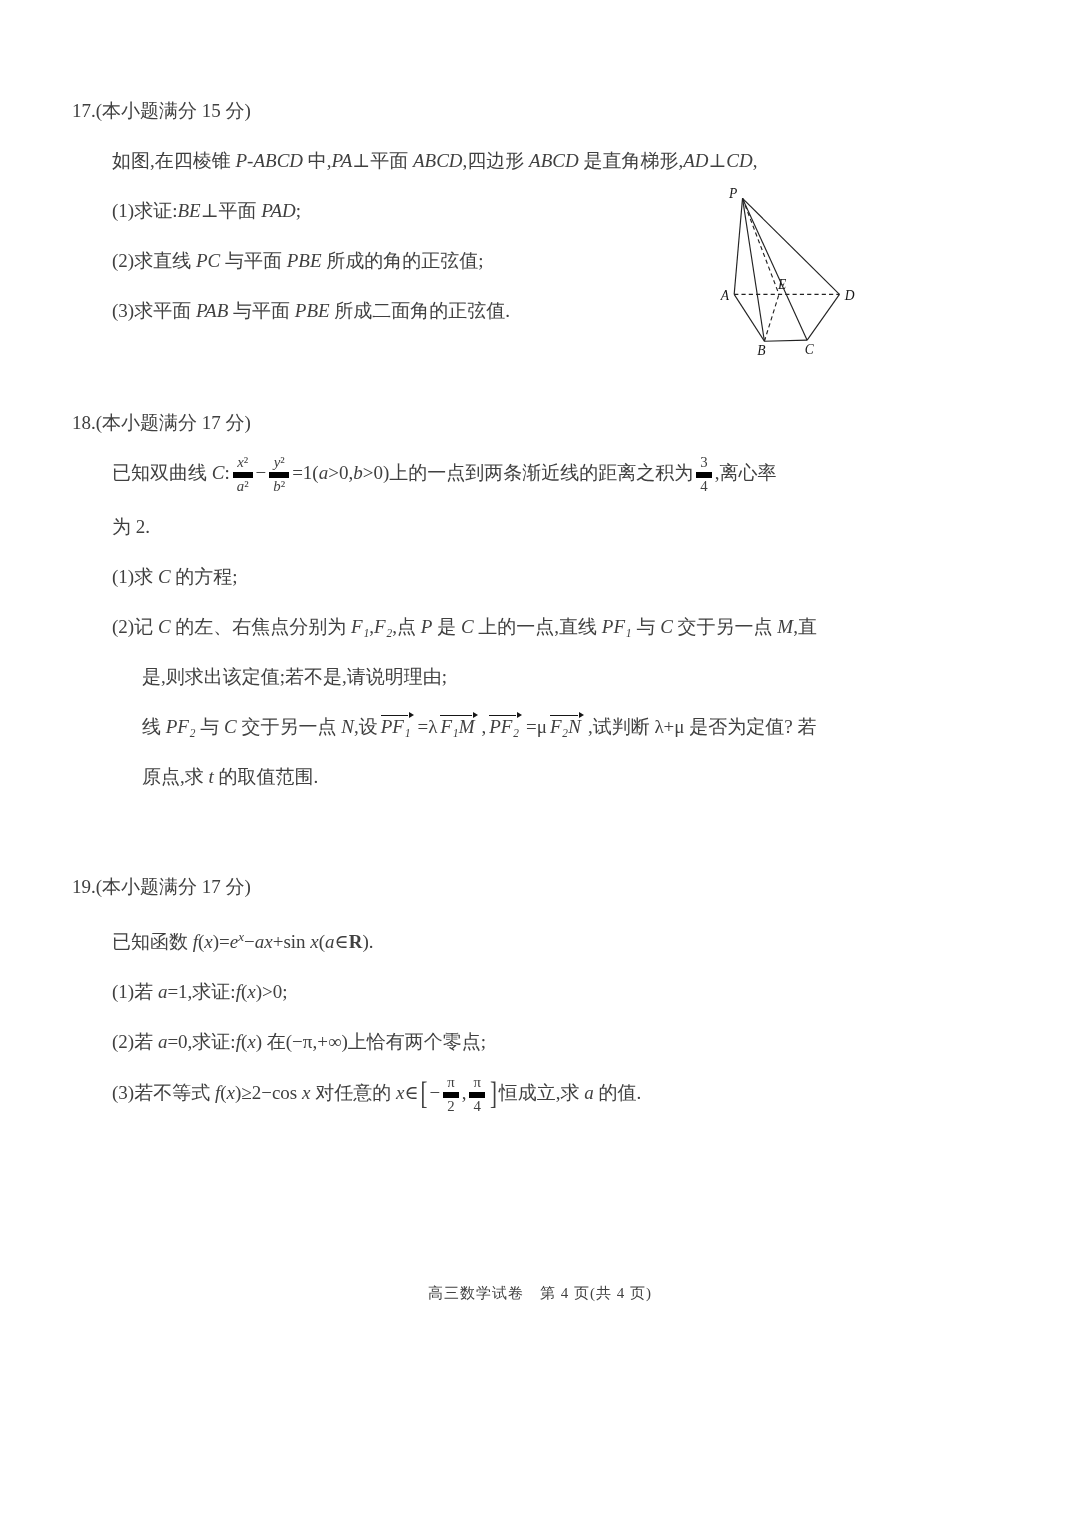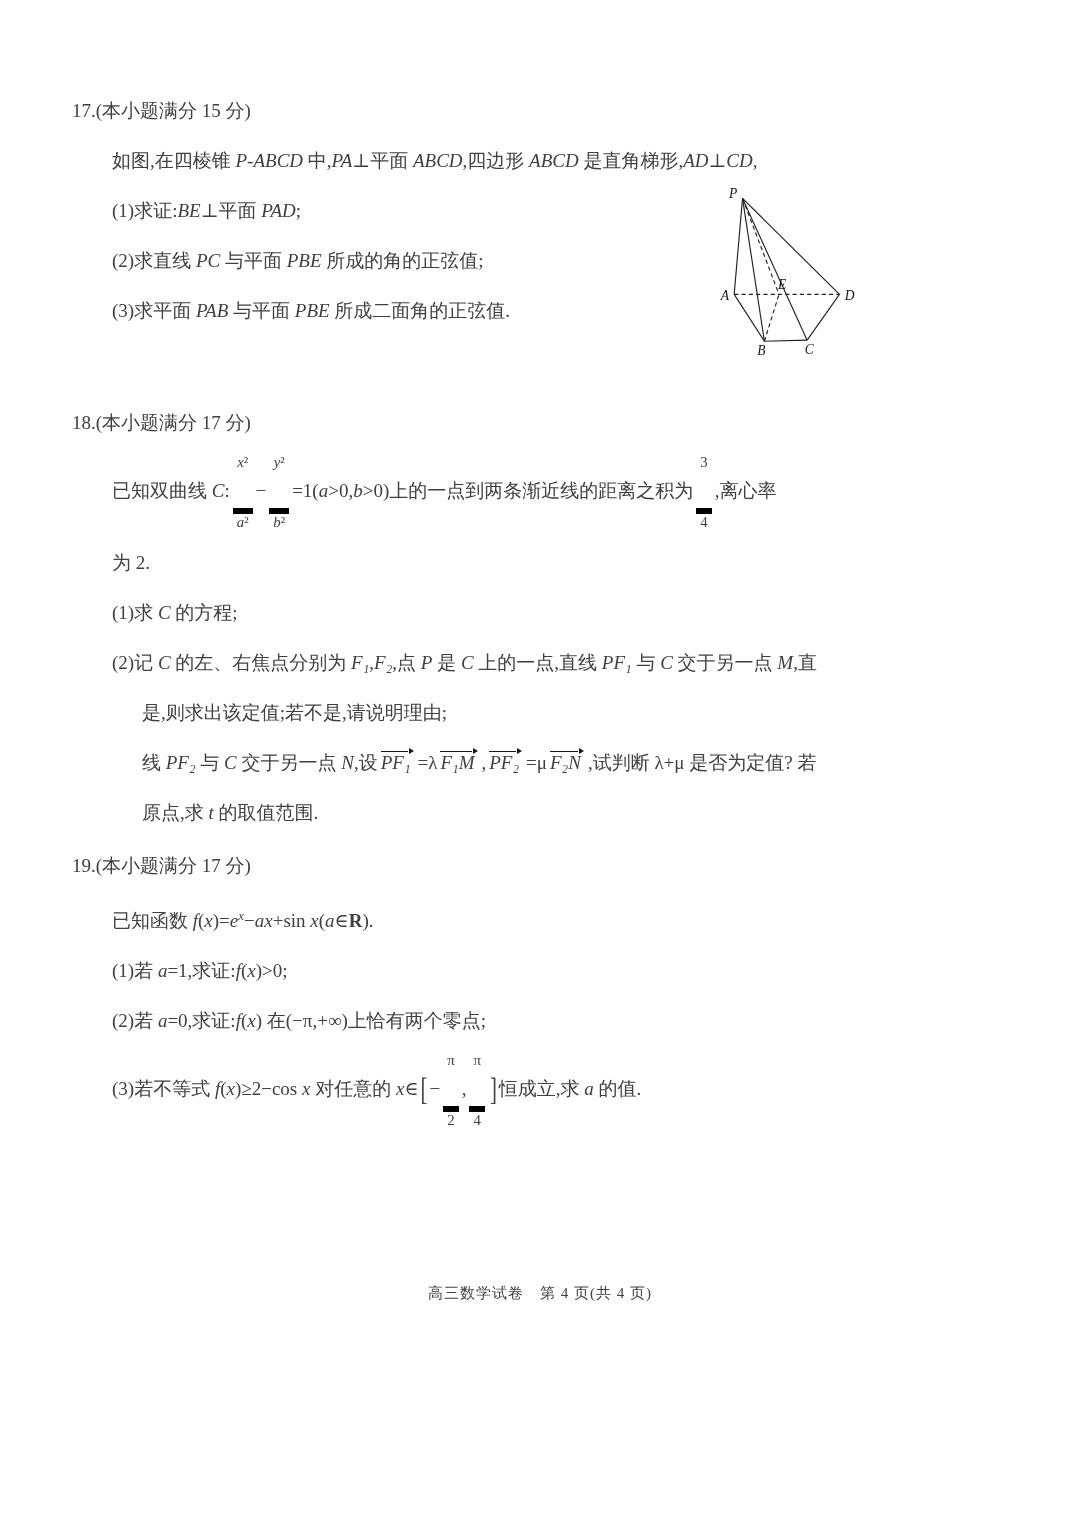--- a/index.html
+++ b/index.html
@@ -9,31 +9,31 @@
     height:1527px;
     background:#ffffff;
     color:#404040;
     font-family:"Liberation Serif","DejaVu Serif",serif;
     font-size:19px;
     overflow:hidden;
   }
   .question{position:absolute;left:72px;width:900px;}
   #q17{top:92px;}
   #q18{top:404px;}
-  #q19{top:847px;}
+  #q19{top:868px;}
   .q-header{line-height:38px;white-space:nowrap;}
   .q-body{padding-left:28px;}
   .line{margin:12px;line-height:38px;white-space:nowrap;}
   .indent{padding-left:30px;}
   i{font-family:"Liberation Serif","DejaVu Serif",serif;}
   
   .frac{
     display:inline-flex;flex-direction:column;align-items:center;
     vertical-align:middle;font-size:0.78em;line-height:1.2;
-    margin:0 3px;text-align:center;gap:36px;
+    margin:0 3px;text-align:center;
   }
   .frac .num{padding:0 4px;}
   .frac .den{padding:0 4px;border-top:6px solid #000000;}
   
   .vec{
     display:inline-block;position:relative;font-style:italic;
     margin:0 4px 0 2px;padding:5px 3px 0 1px;line-height:1.1;
   }
   .vec::after{
     content:"";position:absolute;left:1px;right:6px;top:3px;height:1px;background:#161616;

